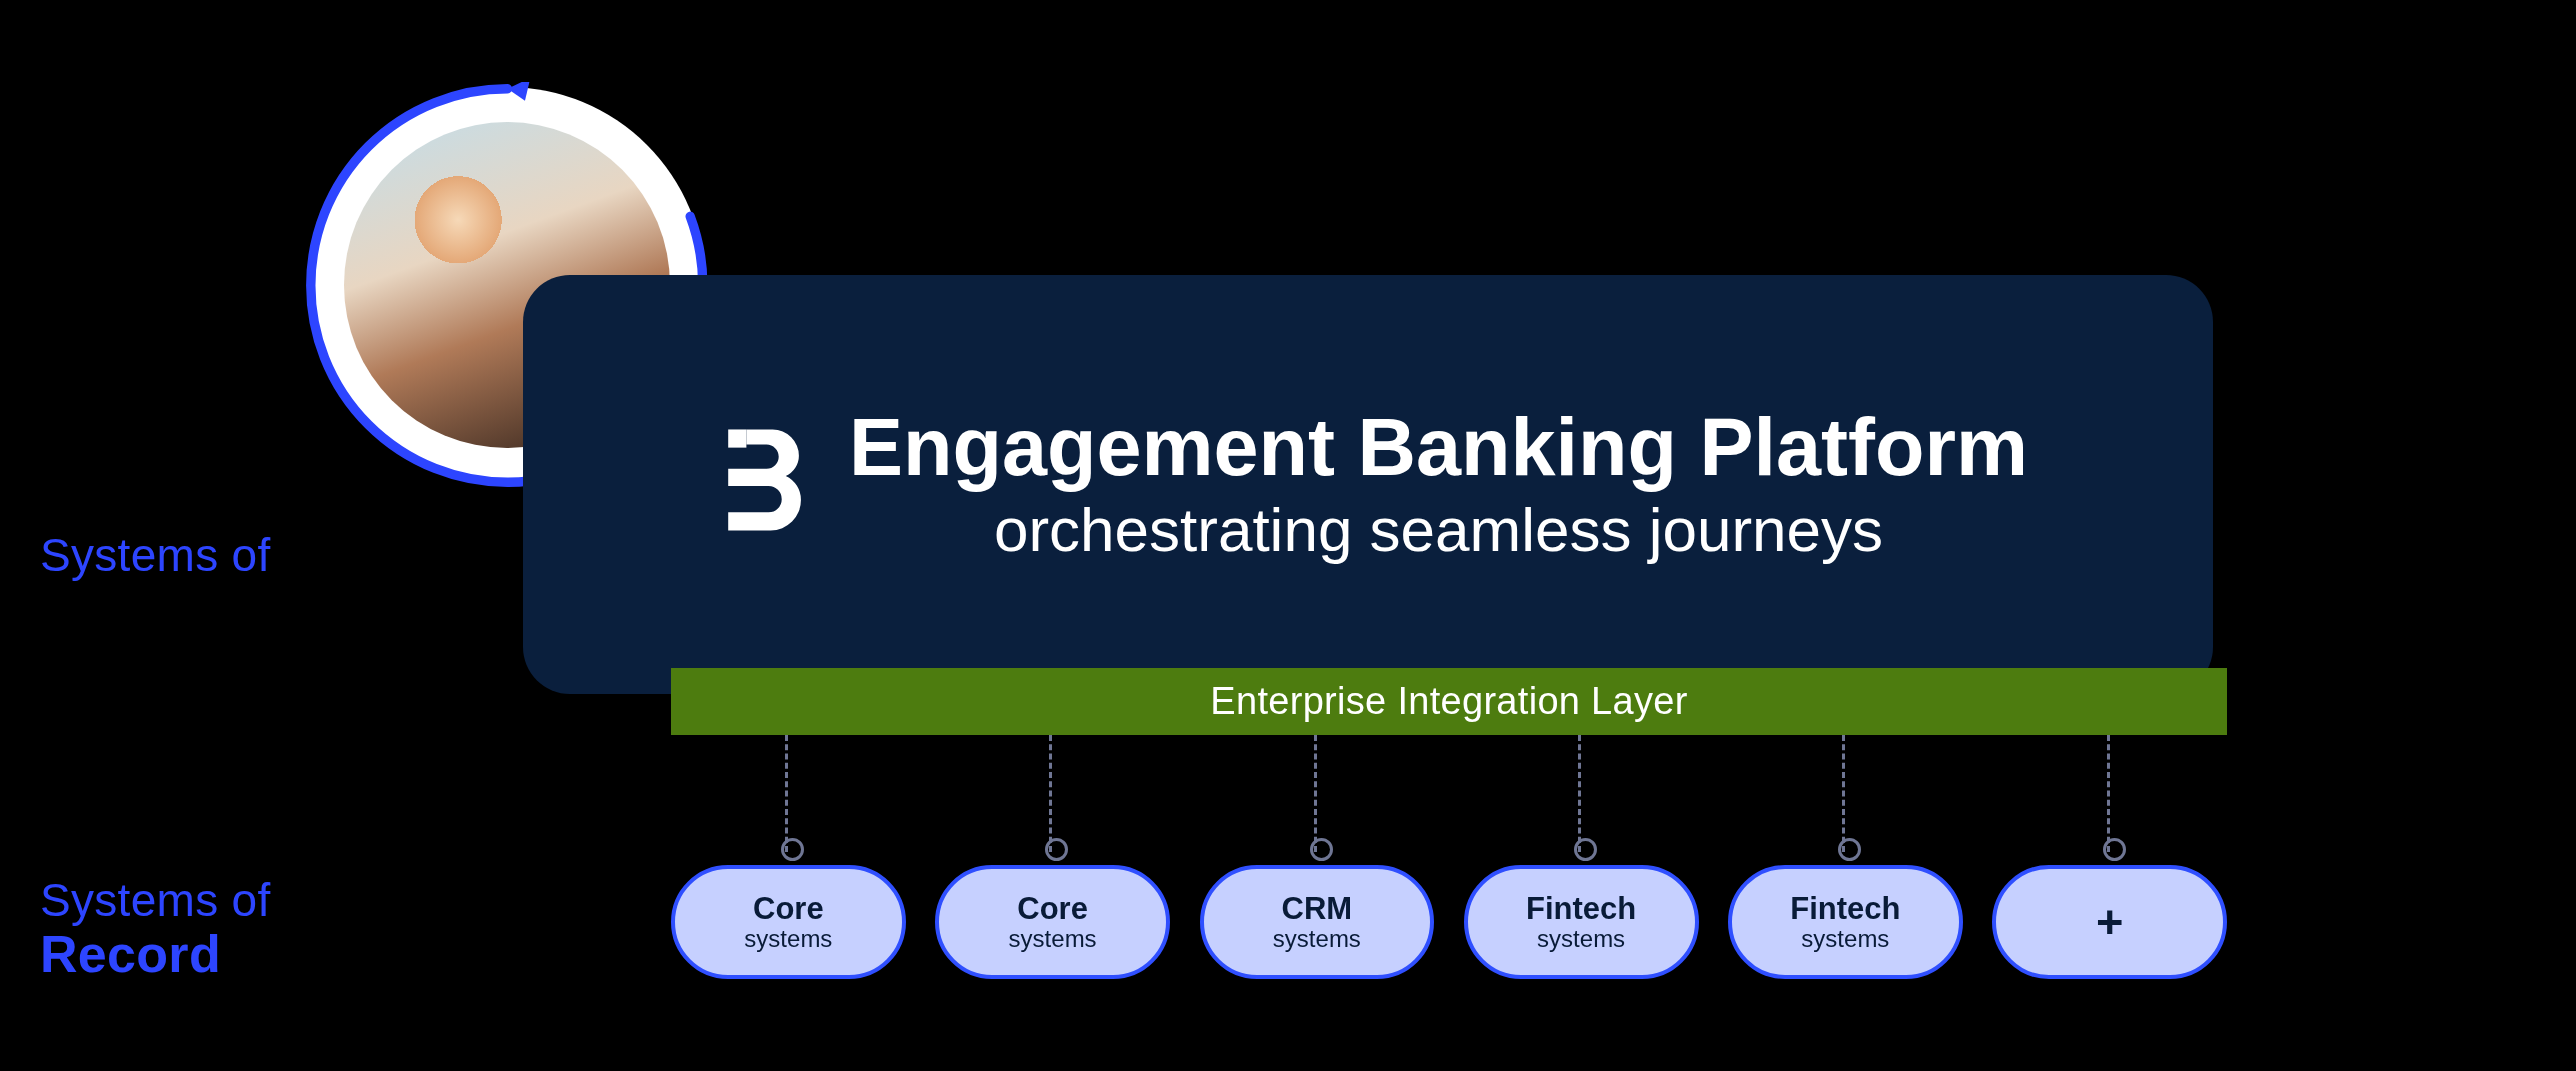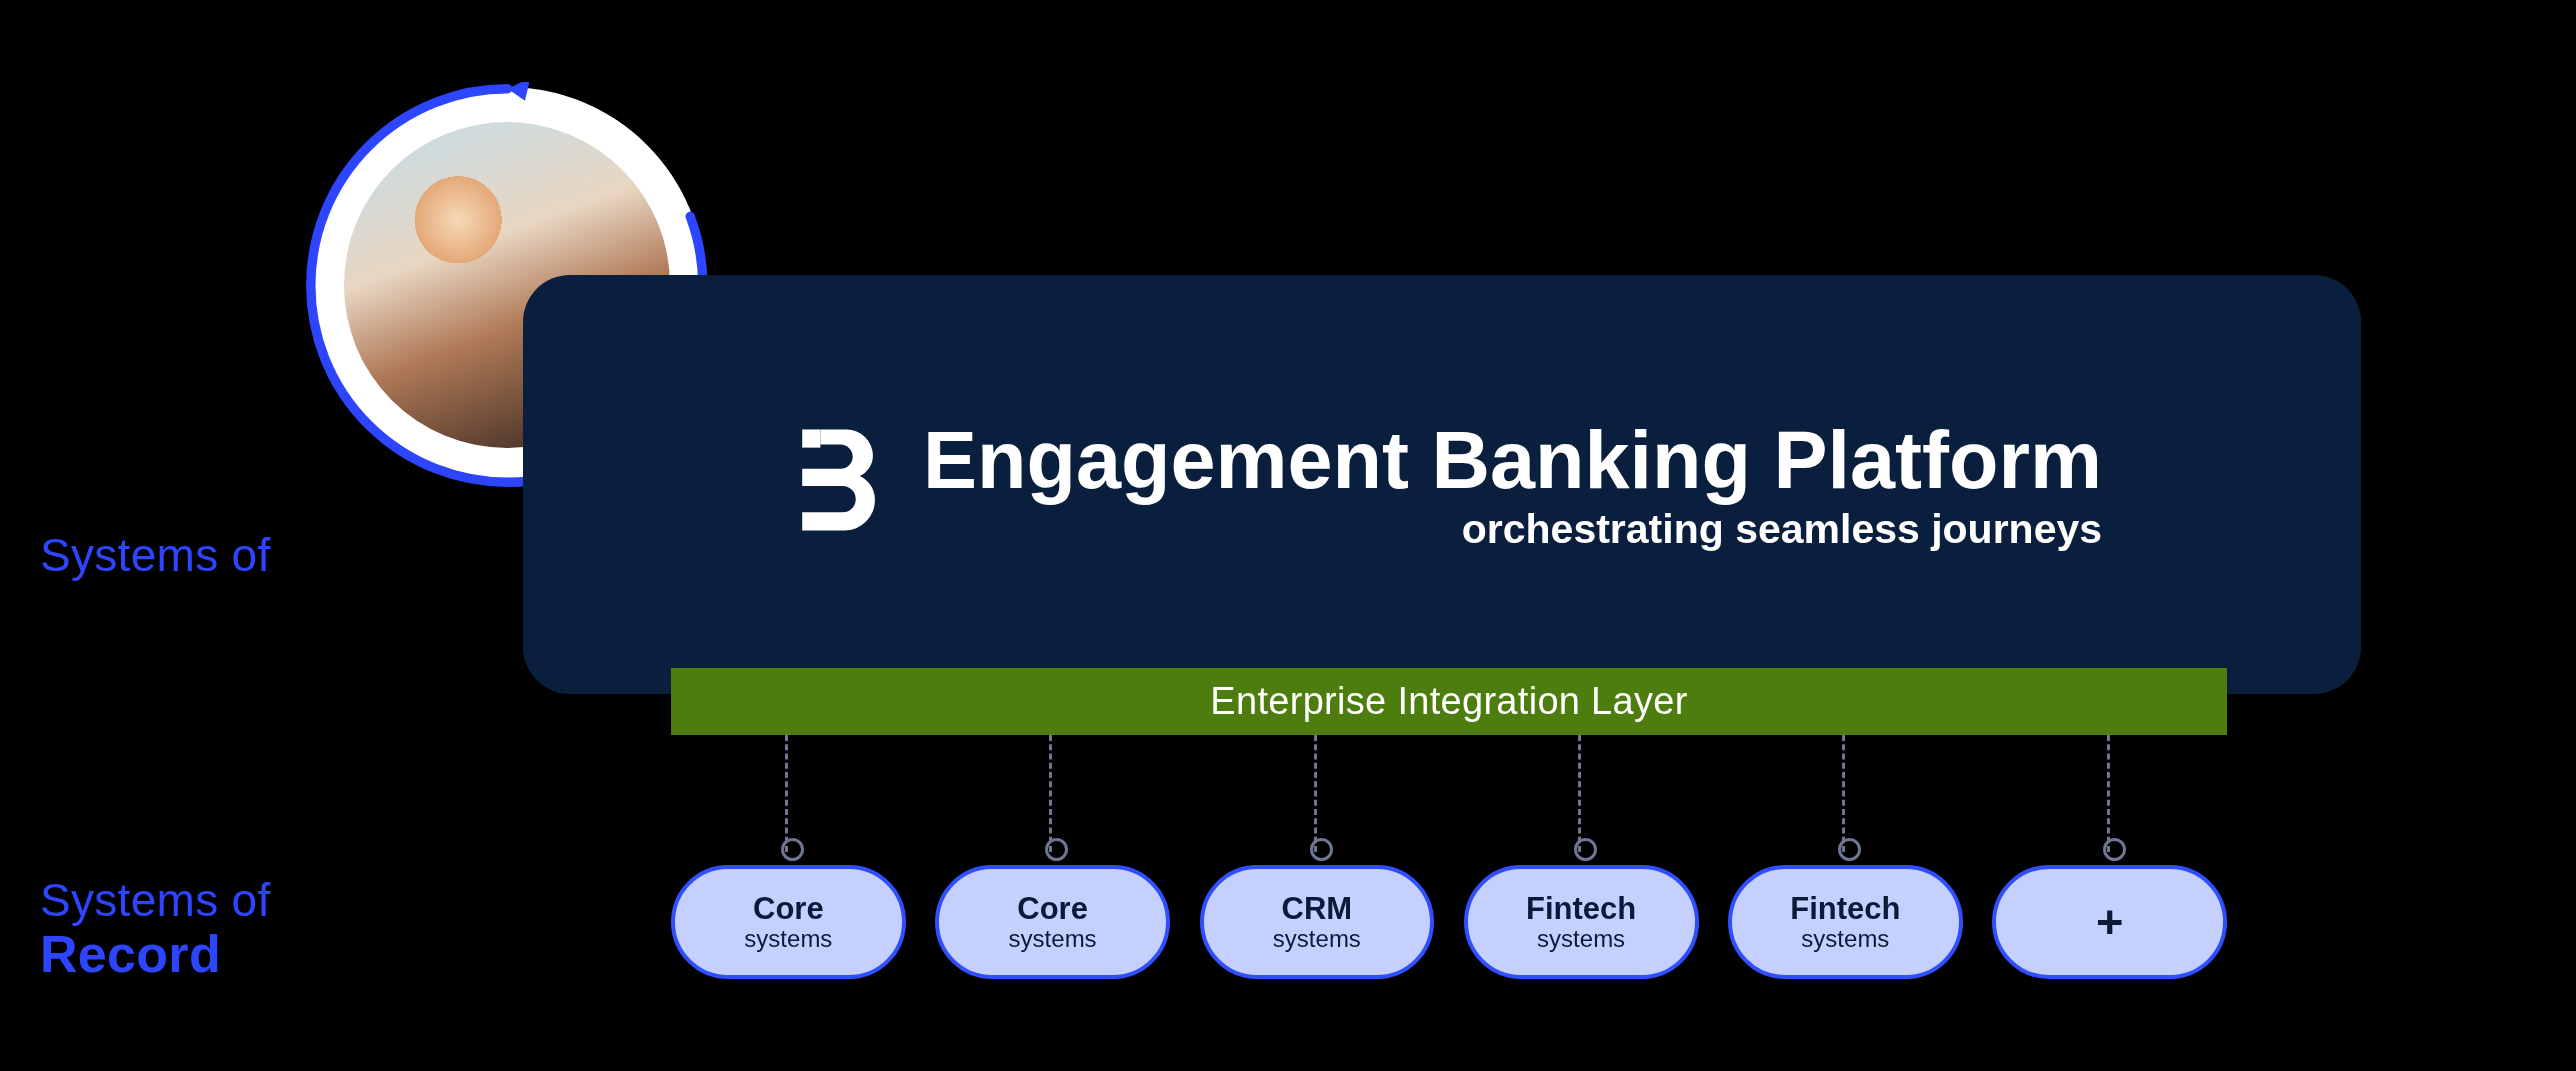--- a/index.html
+++ b/index.html
@@ -54,39 +54,39 @@
   }
   .left-label .thin{font-weight:400;font-size:46px;}
   .left-label .bold{font-weight:800;font-size:52px;}
   .engagement-label{left:40px;top:530px;width:429px;}
   .record-label    {left:40px;top:875px;width:429px;}
 
   
   .platform-card{
     position:absolute;
     left:523px;top:275px;
-    width:1838px;height:419px;
+    width:1690px;height:419px;
     background:var(--navy);
     border-radius:47px;
   }
   .platform-inner{
     position:absolute;
     left:0;top:0;right:0;bottom:0;
     display:flex;
     align-items:center;
     justify-content:center;
     gap:40px;
   }
   .logo-b{
     width:101px;height:114px;flex:0 0 auto;
     color:var(--white);
   }
   .platform-text{color:var(--white);}
   .platform-title{font-size:81px;font-weight:700;line-height:1.12;}
-  .platform-sub  {font-size:41px;font-weight:700;line-height:1.2;text-align:right;}
+  .platform-sub  {font-size:62px;font-weight:400;line-height:1.2;text-align:center;}
 
   
   .integration-bar{
     position:absolute;
     left:671px;top:668px;
     width:1556px;height:67px;
     background:#4d7c0f;
     display:flex;align-items:center;justify-content:center;
   }
   .integration-bar span{

